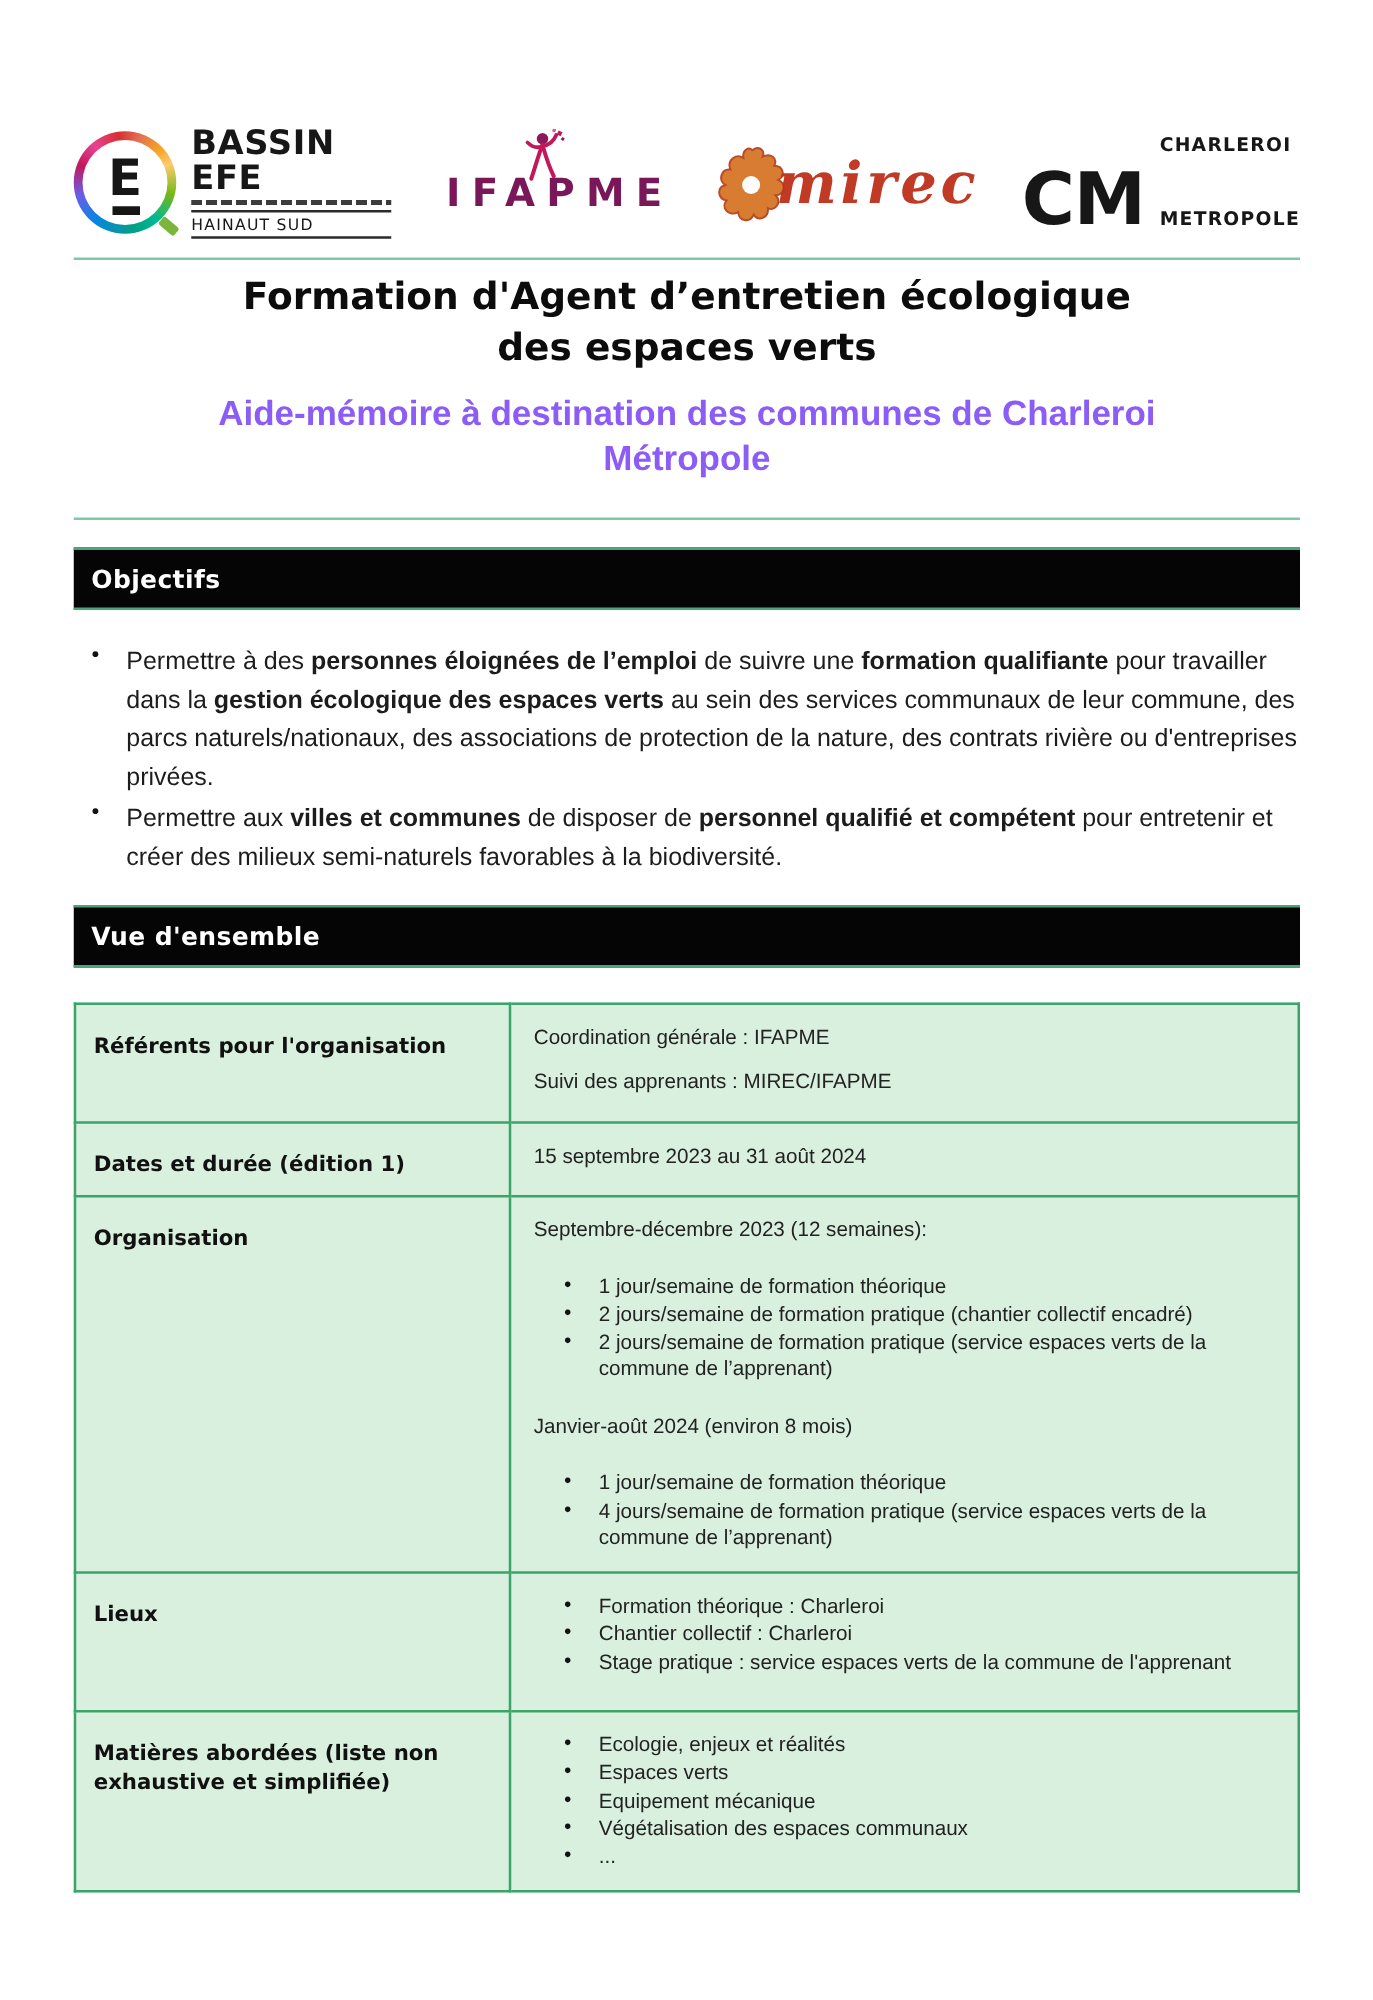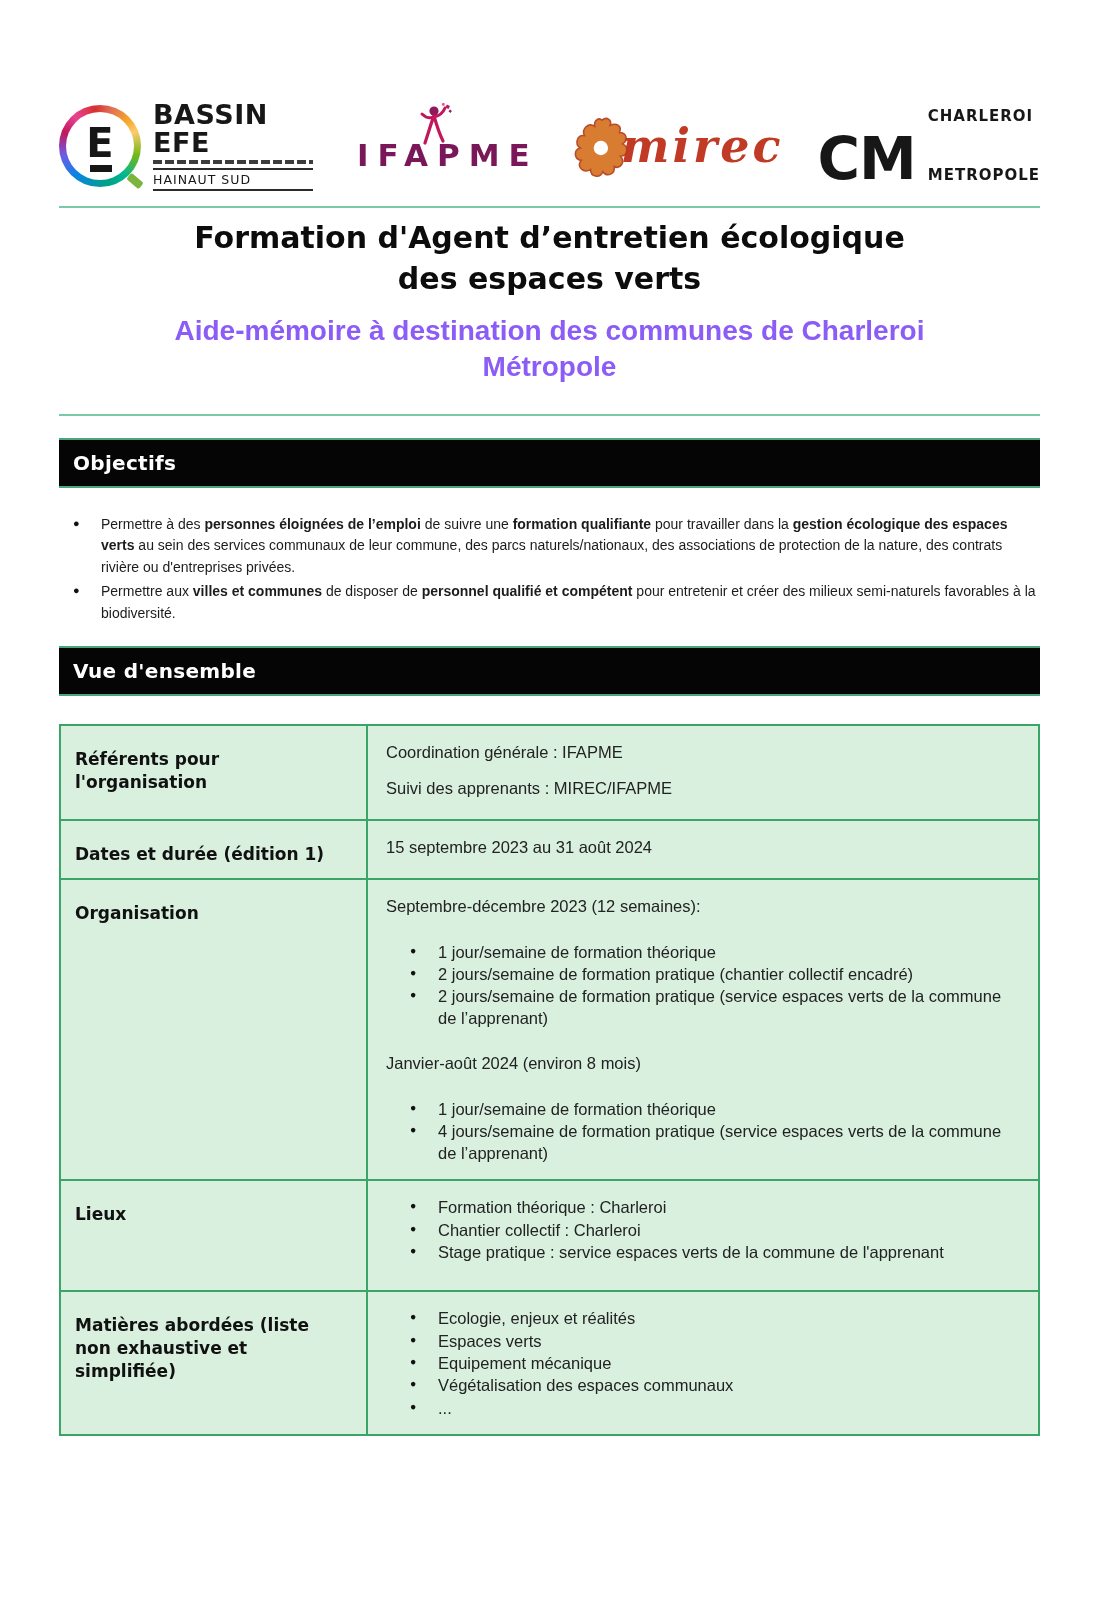--- a/index.html
+++ b/index.html
@@ -53,28 +53,28 @@
   .rule-mid{margin-top:28px;}
 
   .doc-title{margin-top:10px;text-align:center;font-family:"DejaVu Sans",sans-serif;font-weight:800;font-size:30px;line-height:1.35;color:#0c0c0c;}
   .doc-subtitle{margin-top:14px;text-align:center;font-family:"Liberation Sans",sans-serif;font-weight:700;font-size:28px;line-height:1.3;color:#8b5cf6;}
 
   
   .banner{margin-top:22px;background:var(--banner-bg);border-top:2px solid var(--banner-edge);border-bottom:2px solid var(--banner-edge);height:50px;display:flex;align-items:center;padding-left:14px;}
   .banner span{color:#fff;font-family:"DejaVu Sans",sans-serif;font-weight:700;font-size:20px;letter-spacing:.3px;}
 
   
-  .objective-list{list-style:none;margin-top:26px;font-size:14px;line-height:1.55;color:#1c1c1c;}
+  .objective-list{list-style:none;margin-top:26px;font-size:20px;line-height:1.55;color:#1c1c1c;}
   .objective-list li{position:relative;padding-left:42px;margin-bottom:2px;}
   .objective-list li::before{content:"●";position:absolute;left:14px;top:1px;font-size:11px;color:#111;}
 
   
   .overview-table{margin-top:28px;width:100%;border-collapse:collapse;background:var(--cell-bg);border:2px solid var(--accent-green);table-layout:fixed;}
   .overview-table th,.overview-table td{border:2px solid var(--accent-green);vertical-align:top;}
-  .overview-table th{width:307px;text-align:left;font-family:"DejaVu Sans",sans-serif;font-weight:700;font-size:17px;line-height:1.35;color:#111;padding:22px 24px 12px 14px;}
+  .overview-table th{width:348px;text-align:left;font-family:"DejaVu Sans",sans-serif;font-weight:700;font-size:17px;line-height:1.35;color:#111;padding:22px 24px 12px 14px;}
   .overview-table td{font-size:16.5px;line-height:1.3;color:#222;padding:16px 34px 14px 18px;}
   .row-referents{height:95px;} .row-dates{height:57px;} .row-organisation{height:292px;border-radius:20px;} .row-lieux{height:111px;} .row-matieres{height:131px;}
   .cell-para{margin-bottom:14px;}
   .cell-para:last-child{margin-bottom:0;}
   .cell-list{list-style:none;margin:0 0 0 24px;}
   .cell-list li{position:relative;padding-left:28px;margin-bottom:1px;}
   .cell-list li::before{content:"●";position:absolute;left:0;top:2px;font-size:10.5px;color:#111;}
   .org-gap{margin-bottom:24px;}
 </style>
 </head>

